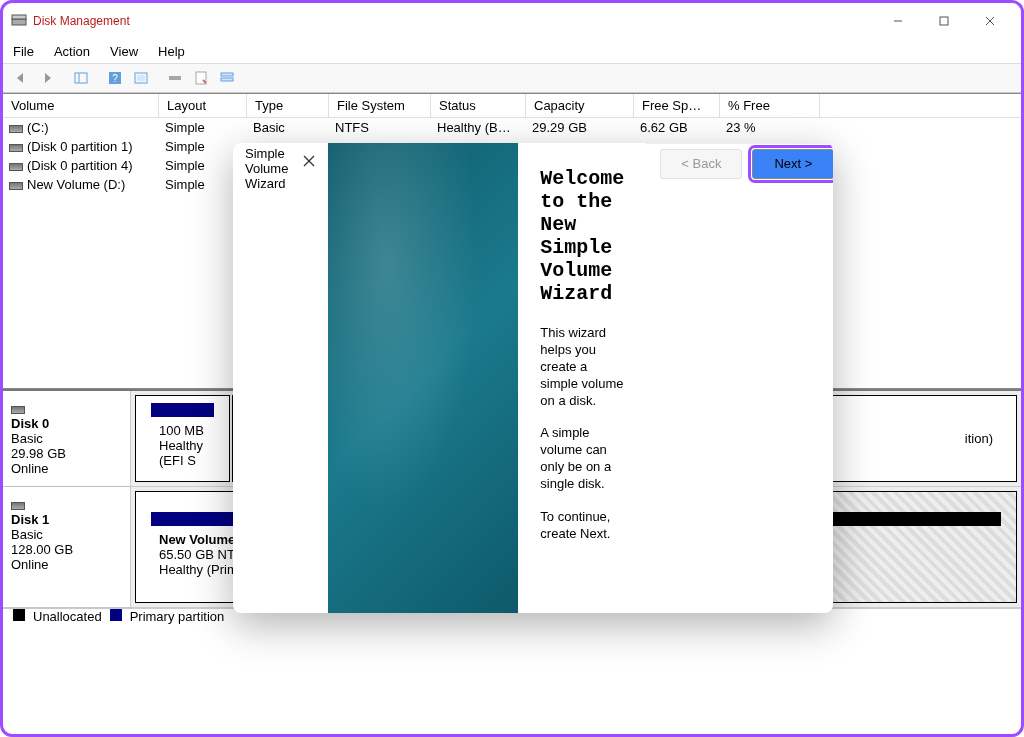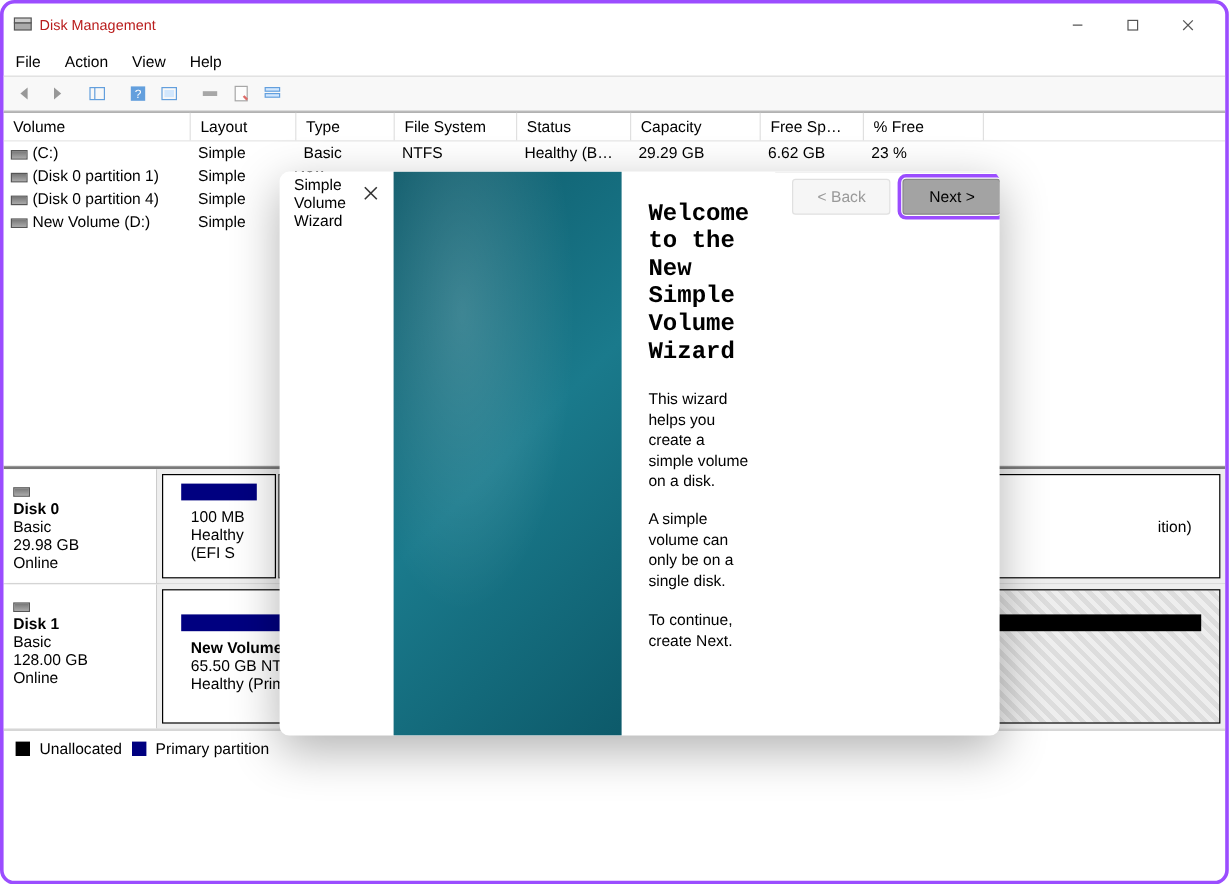--- a/index.html
+++ b/index.html
@@ -39,36 +39,36 @@
 .disk-row { display: flex; border-bottom: 1px solid #ccc; }
 .disk-info { width: 128px; padding: 10px 8px; font-size: 13px; border-right: 1px solid #ccc; background: #fff; box-shadow: 2px 0 3px rgba(0,0,0,0.08); }
 .disk-info b { display: block; }
 .disk-partitions { flex: 1; display: flex; background: #eee; padding: 4px; gap: 2px; }
 .partition { border: 1px solid #000; background: #fff; font-size: 13px; padding: 6px 23px; display: flex; flex-direction: column; justify-content: center; position: relative; }
 .partition .bar { height: 14px; margin: -6px -8px 6px -8px; }
 .bar-primary { background: #000080; }
 .bar-unalloc { background: #000; }
 .unalloc-body { background: repeating-linear-gradient(45deg,#eee,#eee 4px,#ddd 4px,#ddd 8px); }
 
-.legend { height: 30px; display: flex; align-items: center; padding: 0 10px; gap: 8px; font-size: 13px; border-top: 1px solid #ccc; }
+.legend { height: 30px; display: flex; align-items: flex-start; padding: 0 10px; gap: 8px; font-size: 13px; border-top: 1px solid #ccc; }
 .legend-box { width: 12px; height: 12px; display: inline-block; }
 
 
 .wizard { position: absolute; left: 230px; top: 140px; width: 600px; height: 470px; background: #fff; border-radius: 8px; box-shadow: 0 12px 40px rgba(0,0,0,0.3); display: flex; flex-direction: row; overflow: hidden; }
 .wizard-title { height: 36px; display: flex; align-items: center; padding: 0 12px; font-size: 13px; }
 .wizard-title .spacer { flex: 1; }
 .wizard-close { width: 28px; height: 28px; display: flex; align-items: center; justify-content: center; }
 .wizard-body { flex: 1; display: flex; }
 .wizard-sidebar { width: 190px; background: linear-gradient(135deg,#0d5a6a 0%,#1a7a8c 50%,#0d5a6a 100%); position: relative; }
 .wizard-sidebar::before { content:""; position:absolute; inset:0; background: radial-gradient(ellipse at 30% 25%, rgba(255,255,255,0.18) 0%, transparent 50%); }
 .wizard-content { flex: 1; padding: 24px 22px 10px 22px; font-size: 13px; }
 .wizard-content h2 { font-size: 20px; font-weight: 600; margin-bottom: 20px; font-family: Liberation Mono, monospace; }
 .wizard-content p { margin-bottom: 16px; line-height: 1.3; }
 .wizard-buttons { height: 40px; border-top: 1px solid #eee; display: flex; align-items: center; justify-content: flex-end; padding: 0 14px; gap: 10px; }
-.wbtn { min-width: 82px; height: 30px; border: 1px solid #ccc; background: #a3a3a3; border-radius: 3px; font-size: 13px; display: flex; align-items: center; justify-content: center; }
+.wbtn { min-width: 82px; height: 30px; border: 1px solid #ccc; background: #3b82f6; border-radius: 3px; font-size: 13px; display: flex; align-items: center; justify-content: center; }
 .wbtn.disabled { color: #999; border-color: #e0e0e0; background: #f6f6f6; }
 .wbtn.highlight { outline: 3px solid #9b4dff; outline-offset: 1px; border-color: #888; }
 </style>
 </head>
 <body>
 
 <div class="titlebar">
   <span class="app-icon">
     <svg viewBox="0 0 16 16">
         <rect x="1" y="6" width="14" height="6" fill="#aaa" stroke="#555"></rect>

